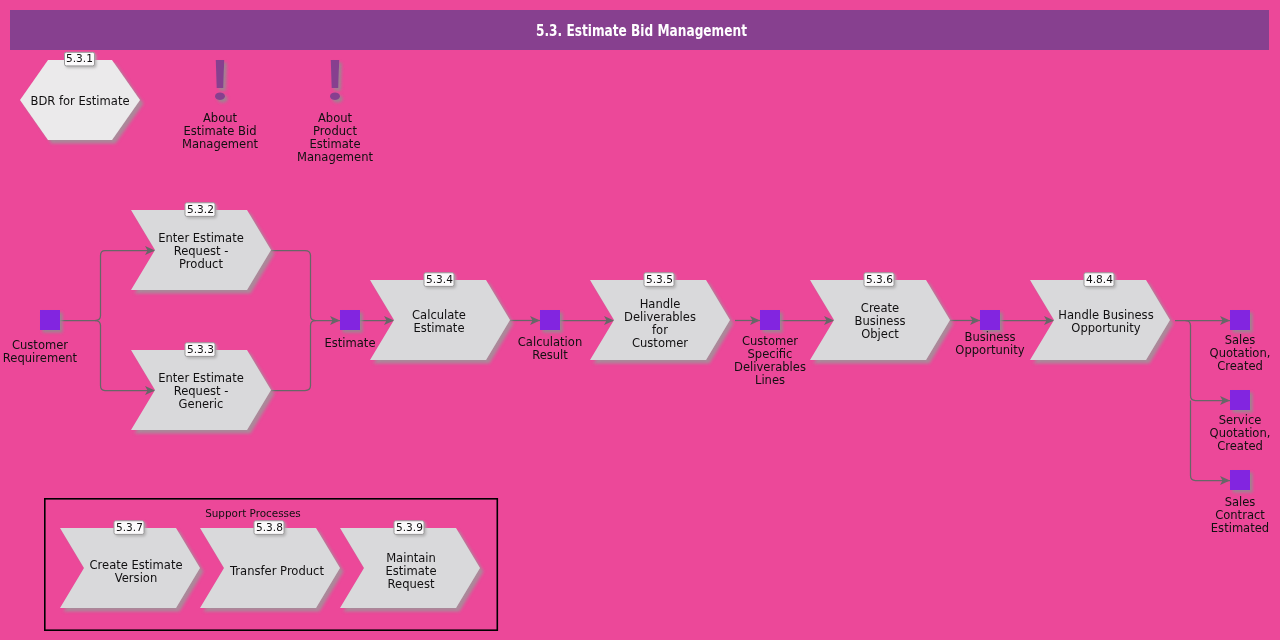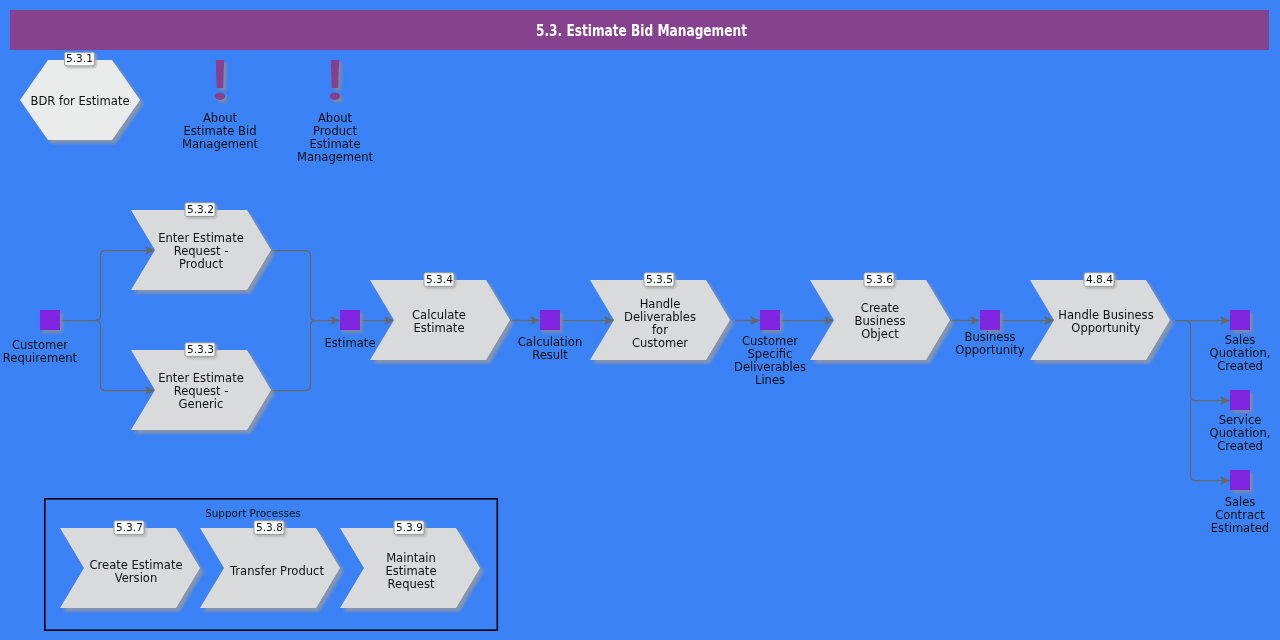--- a/index.html
+++ b/index.html
@@ -1,18 +1,18 @@
 <!DOCTYPE html>
 <html><head>
 <meta charset="utf-8">
 <title>5.3. Estimate Bid Management</title>
 <style>
   html,body{margin:0;padding:0;background:#ffffff;}
   body{width:1280px;height:640px;overflow:hidden;font-family:"DejaVu Sans",sans-serif;}
-  #stage{position:relative;width:1280px;height:640px;background:#3b82f6;}
+  #stage{position:relative;width:1280px;height:640px;background:#ec4899;}
   #diagram{position:absolute;left:0;top:0;display:block;}
   text{font-family:"DejaVu Sans",sans-serif;}
   .ttl{font-size:15.4px;font-weight:bold;fill:#ffffff;}
   .ptext{font-size:11.55px;fill:#111111;}
   .idtext{font-size:10.6px;fill:#111111;}
   .otext{font-size:11.55px;fill:#111111;}
   .gtext{font-size:10.4px;fill:#111111;}
 </style>
 </head>
 <body>

